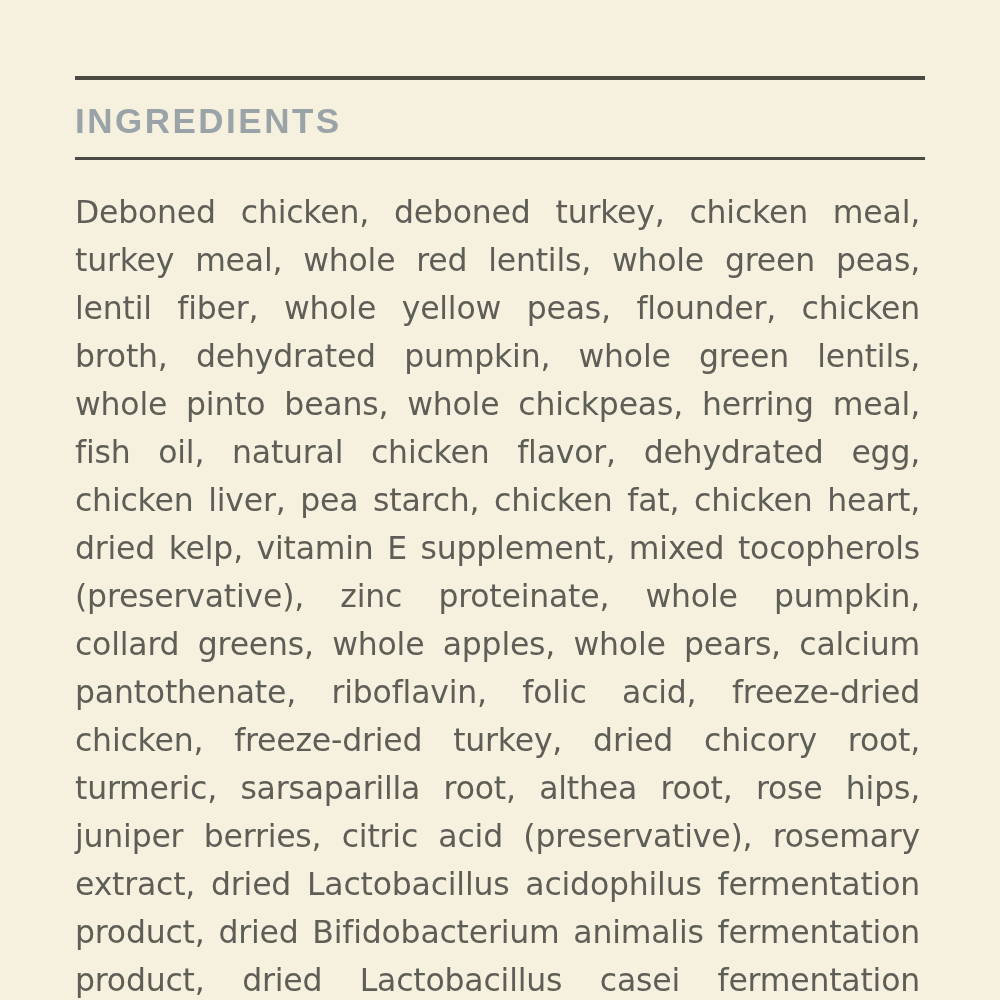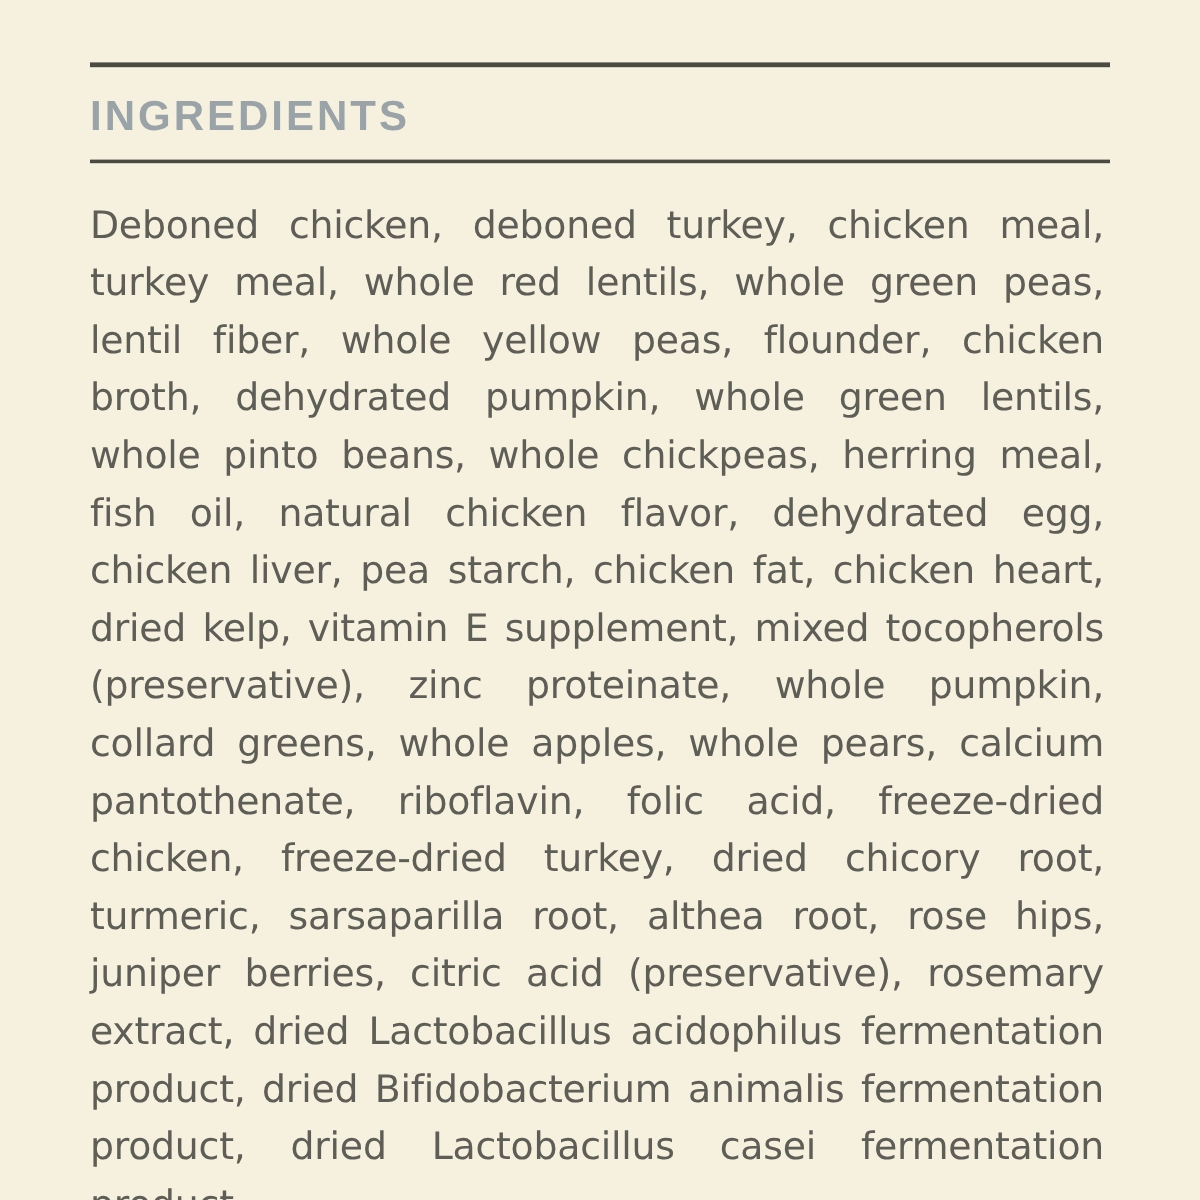--- a/index.html
+++ b/index.html
@@ -10,21 +10,21 @@
     width: 1000px;
     height: 1000px;
     background: #f5f1de;
     font-family: "Liberation Sans", sans-serif;
     overflow: hidden;
   }
   .panel {
     box-sizing: border-box;
     width: 1000px;
     height: 909px;
-    padding: 52px 75px 0 75px;
+    padding: 76px 75px 0 75px;
     background: #f5f1de;
   }
   .rule-top {
     height: 0;
     border-top: 4px solid #4a4a42;
     width: 850px;
   }
   .section-title {
     font-size: 35px;
     font-weight: bold;

